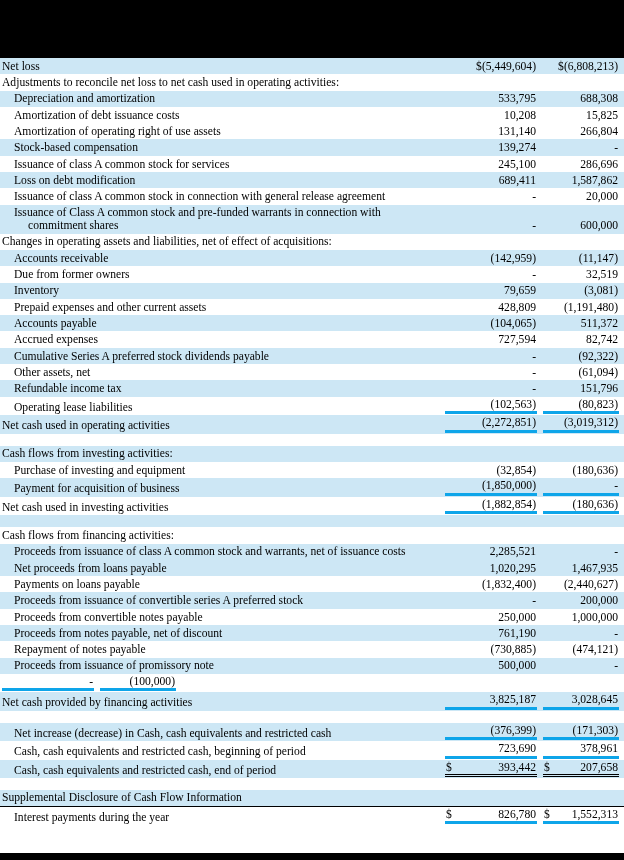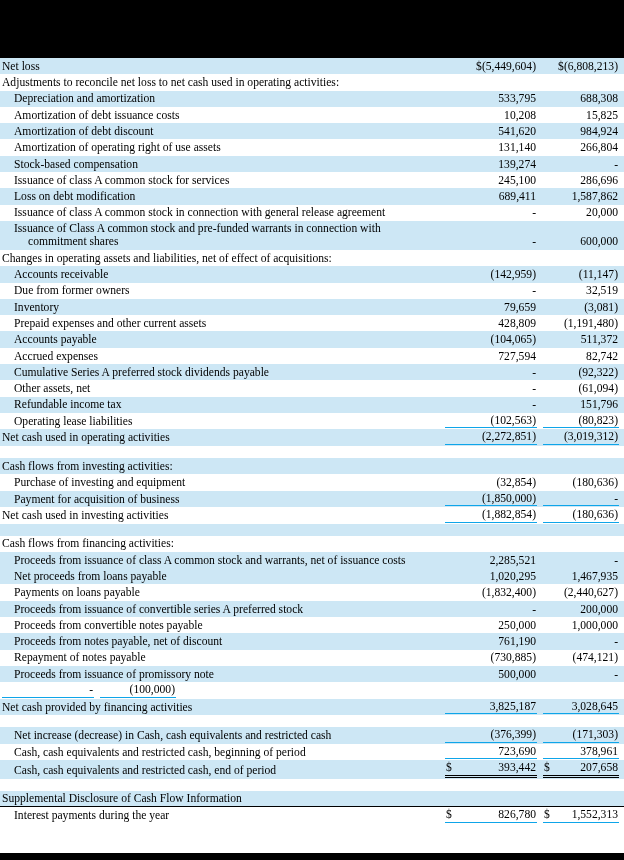--- a/index.html
+++ b/index.html
@@ -29,21 +29,21 @@
   .label.ind1{padding-left:12px;}
   .line2{padding-left:14px;}
   .num{
     width:92px;flex:0 0 92px;
     text-align:right;
     padding:0 1px;
     box-sizing:border-box;
     white-space:nowrap;
   }
   .num.c2{width:76px;flex:0 0 76px;margin-left:6px;}
-  .num.us{border-bottom:1px solid #0ea5e9;}
+  .num.us{border-bottom:3px solid #0ea5e9;}
   .num.ud{border-bottom:3px double #000;}
   .num.split{display:flex;justify-content:space-between;}
   .num.split .dollar{text-align:left;}
 </style>
 </head>
 <body>
 
 <div class="page">
   <div class="topbar"></div>
   <div class="table">
@@ -61,25 +61,20 @@
         <div class="row blue">
           <div class="label ind1">Depreciation and amortization</div>
           <div class="num c1">533,795</div>
           <div class="num c2">688,308</div>
         </div>
         <div class="row white">
           <div class="label ind1">Amortization of debt issuance costs</div>
           <div class="num c1">10,208</div>
           <div class="num c2">15,825</div>
         </div>
-        <div class="row blue">
-          <div class="label ind1">Amortization of debt discount</div>
-          <div class="num c1">541,620</div>
-          <div class="num c2">984,924</div>
-        </div>
         <div class="row white">
           <div class="label ind1">Amortization of operating right of use assets</div>
           <div class="num c1">131,140</div>
           <div class="num c2">266,804</div>
         </div>
         <div class="row blue">
           <div class="label ind1">Stock-based compensation</div>
           <div class="num c1">139,274</div>
           <div class="num c2">-</div>
         </div>

